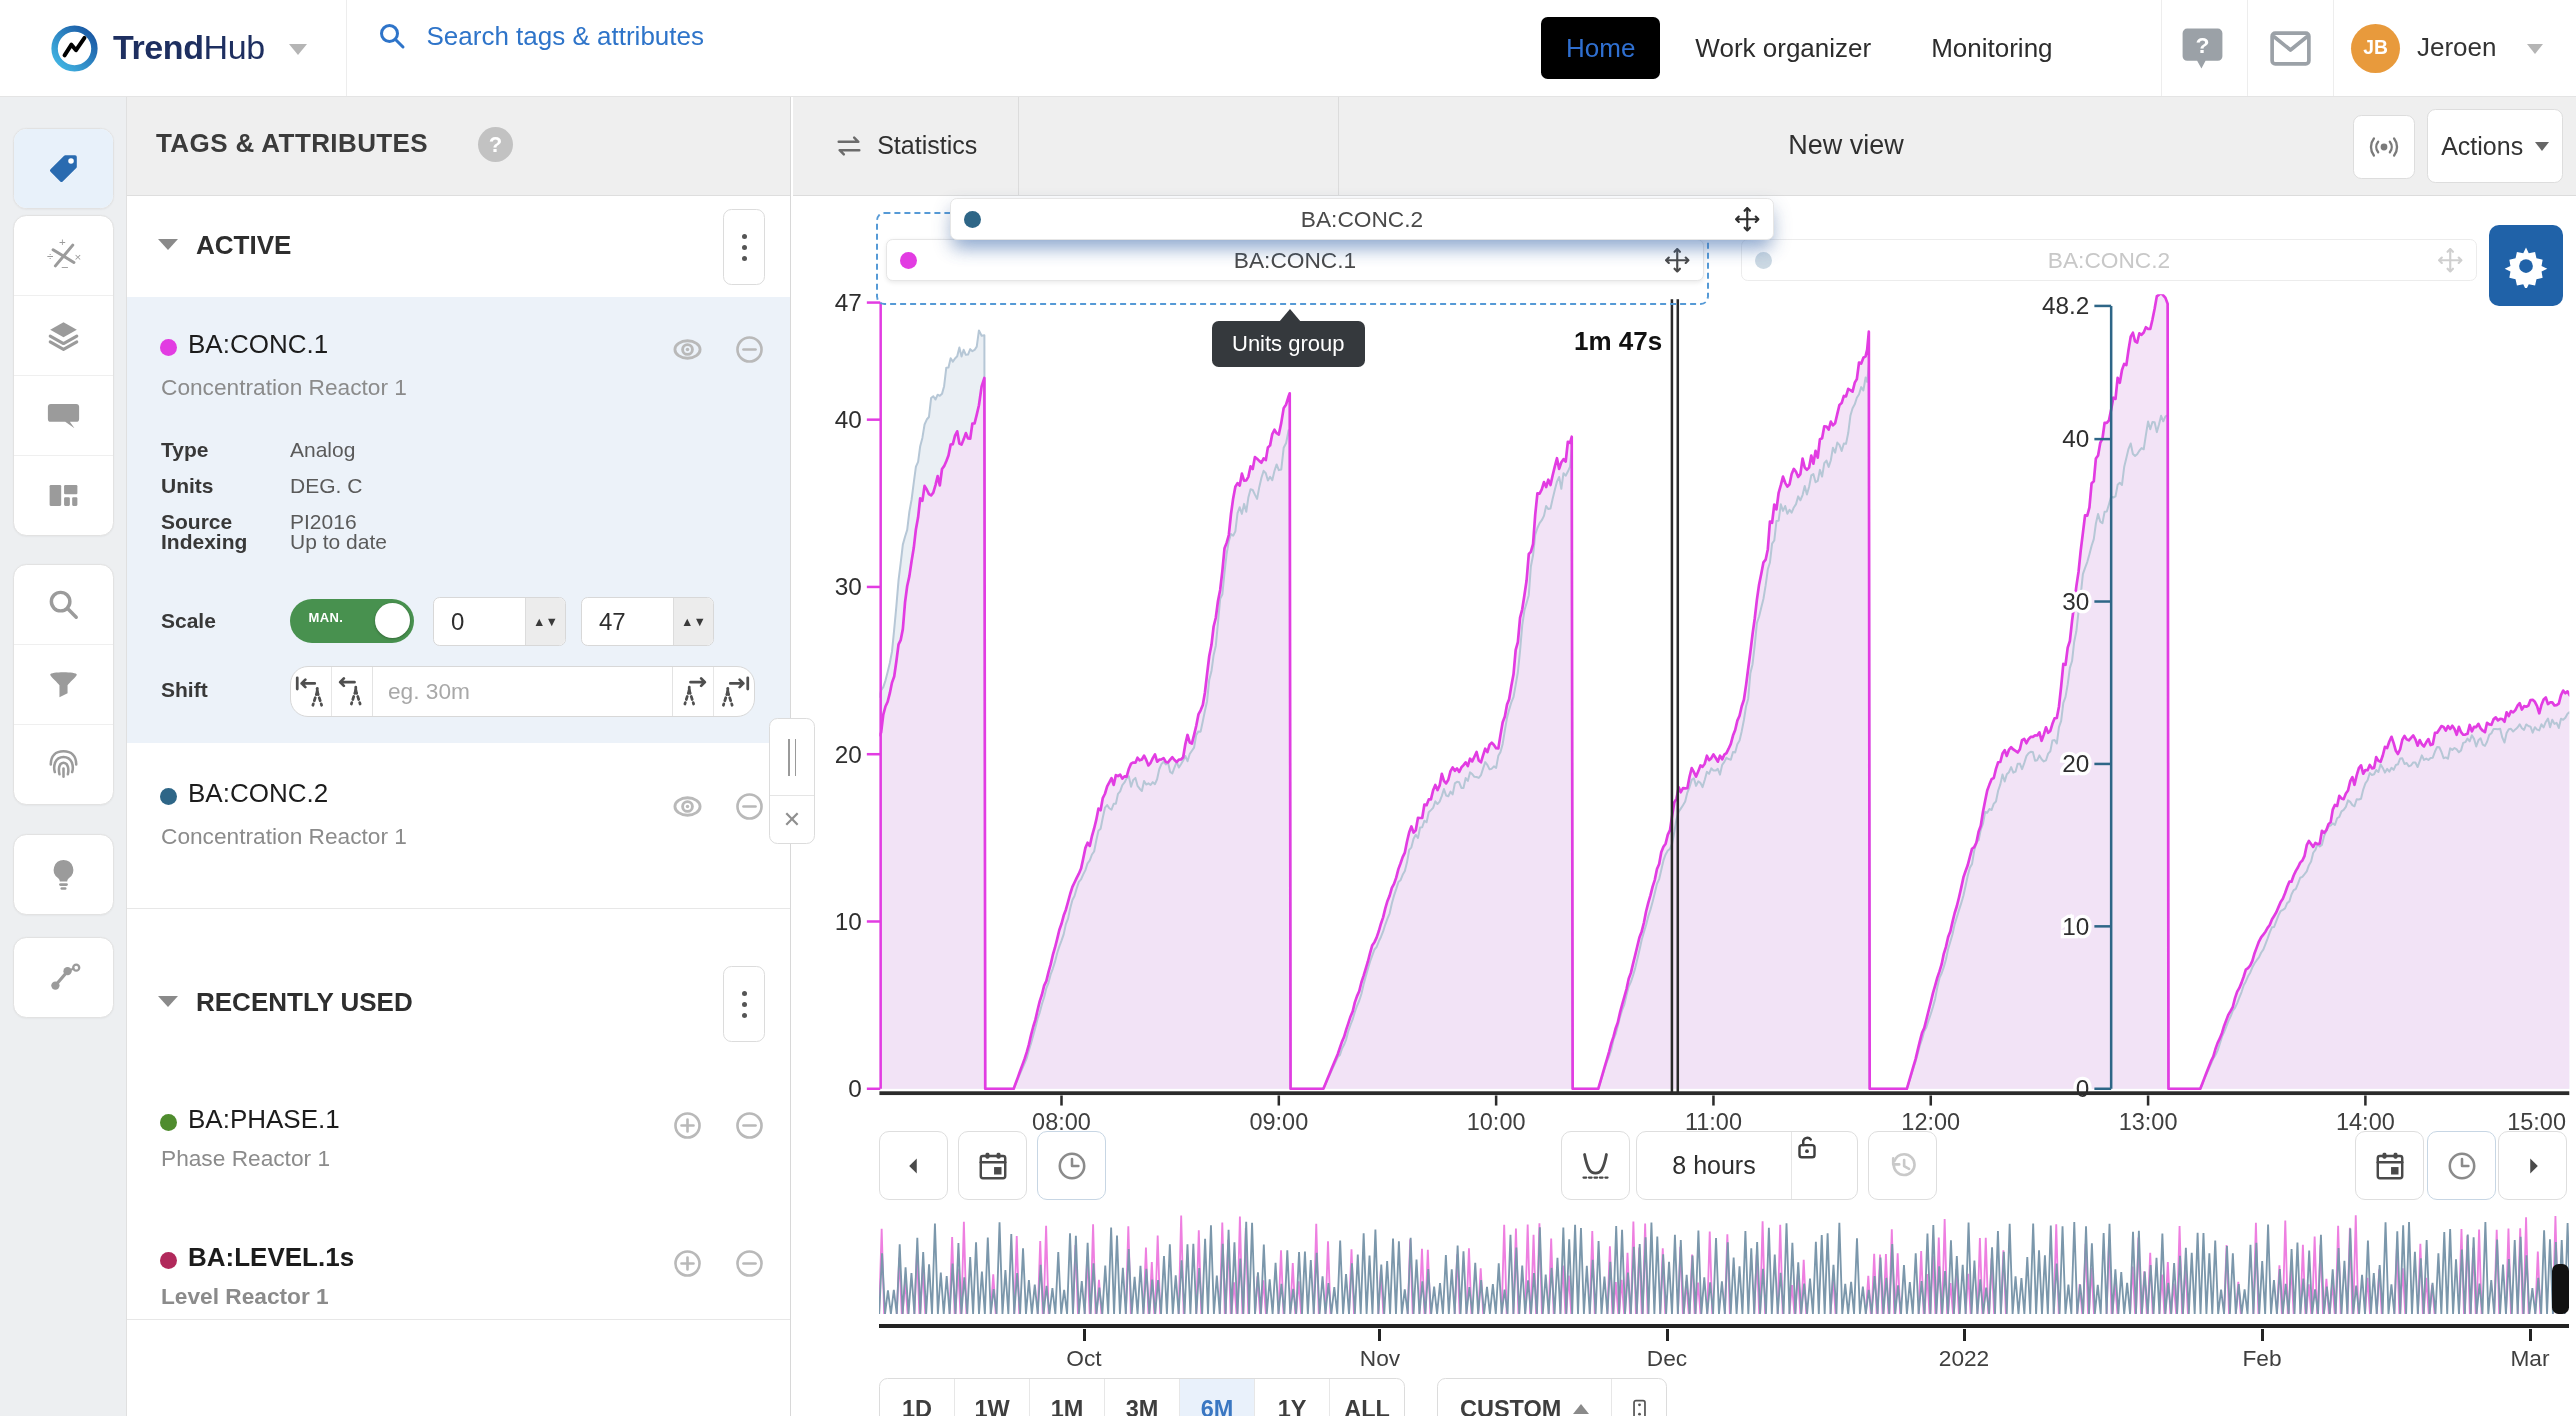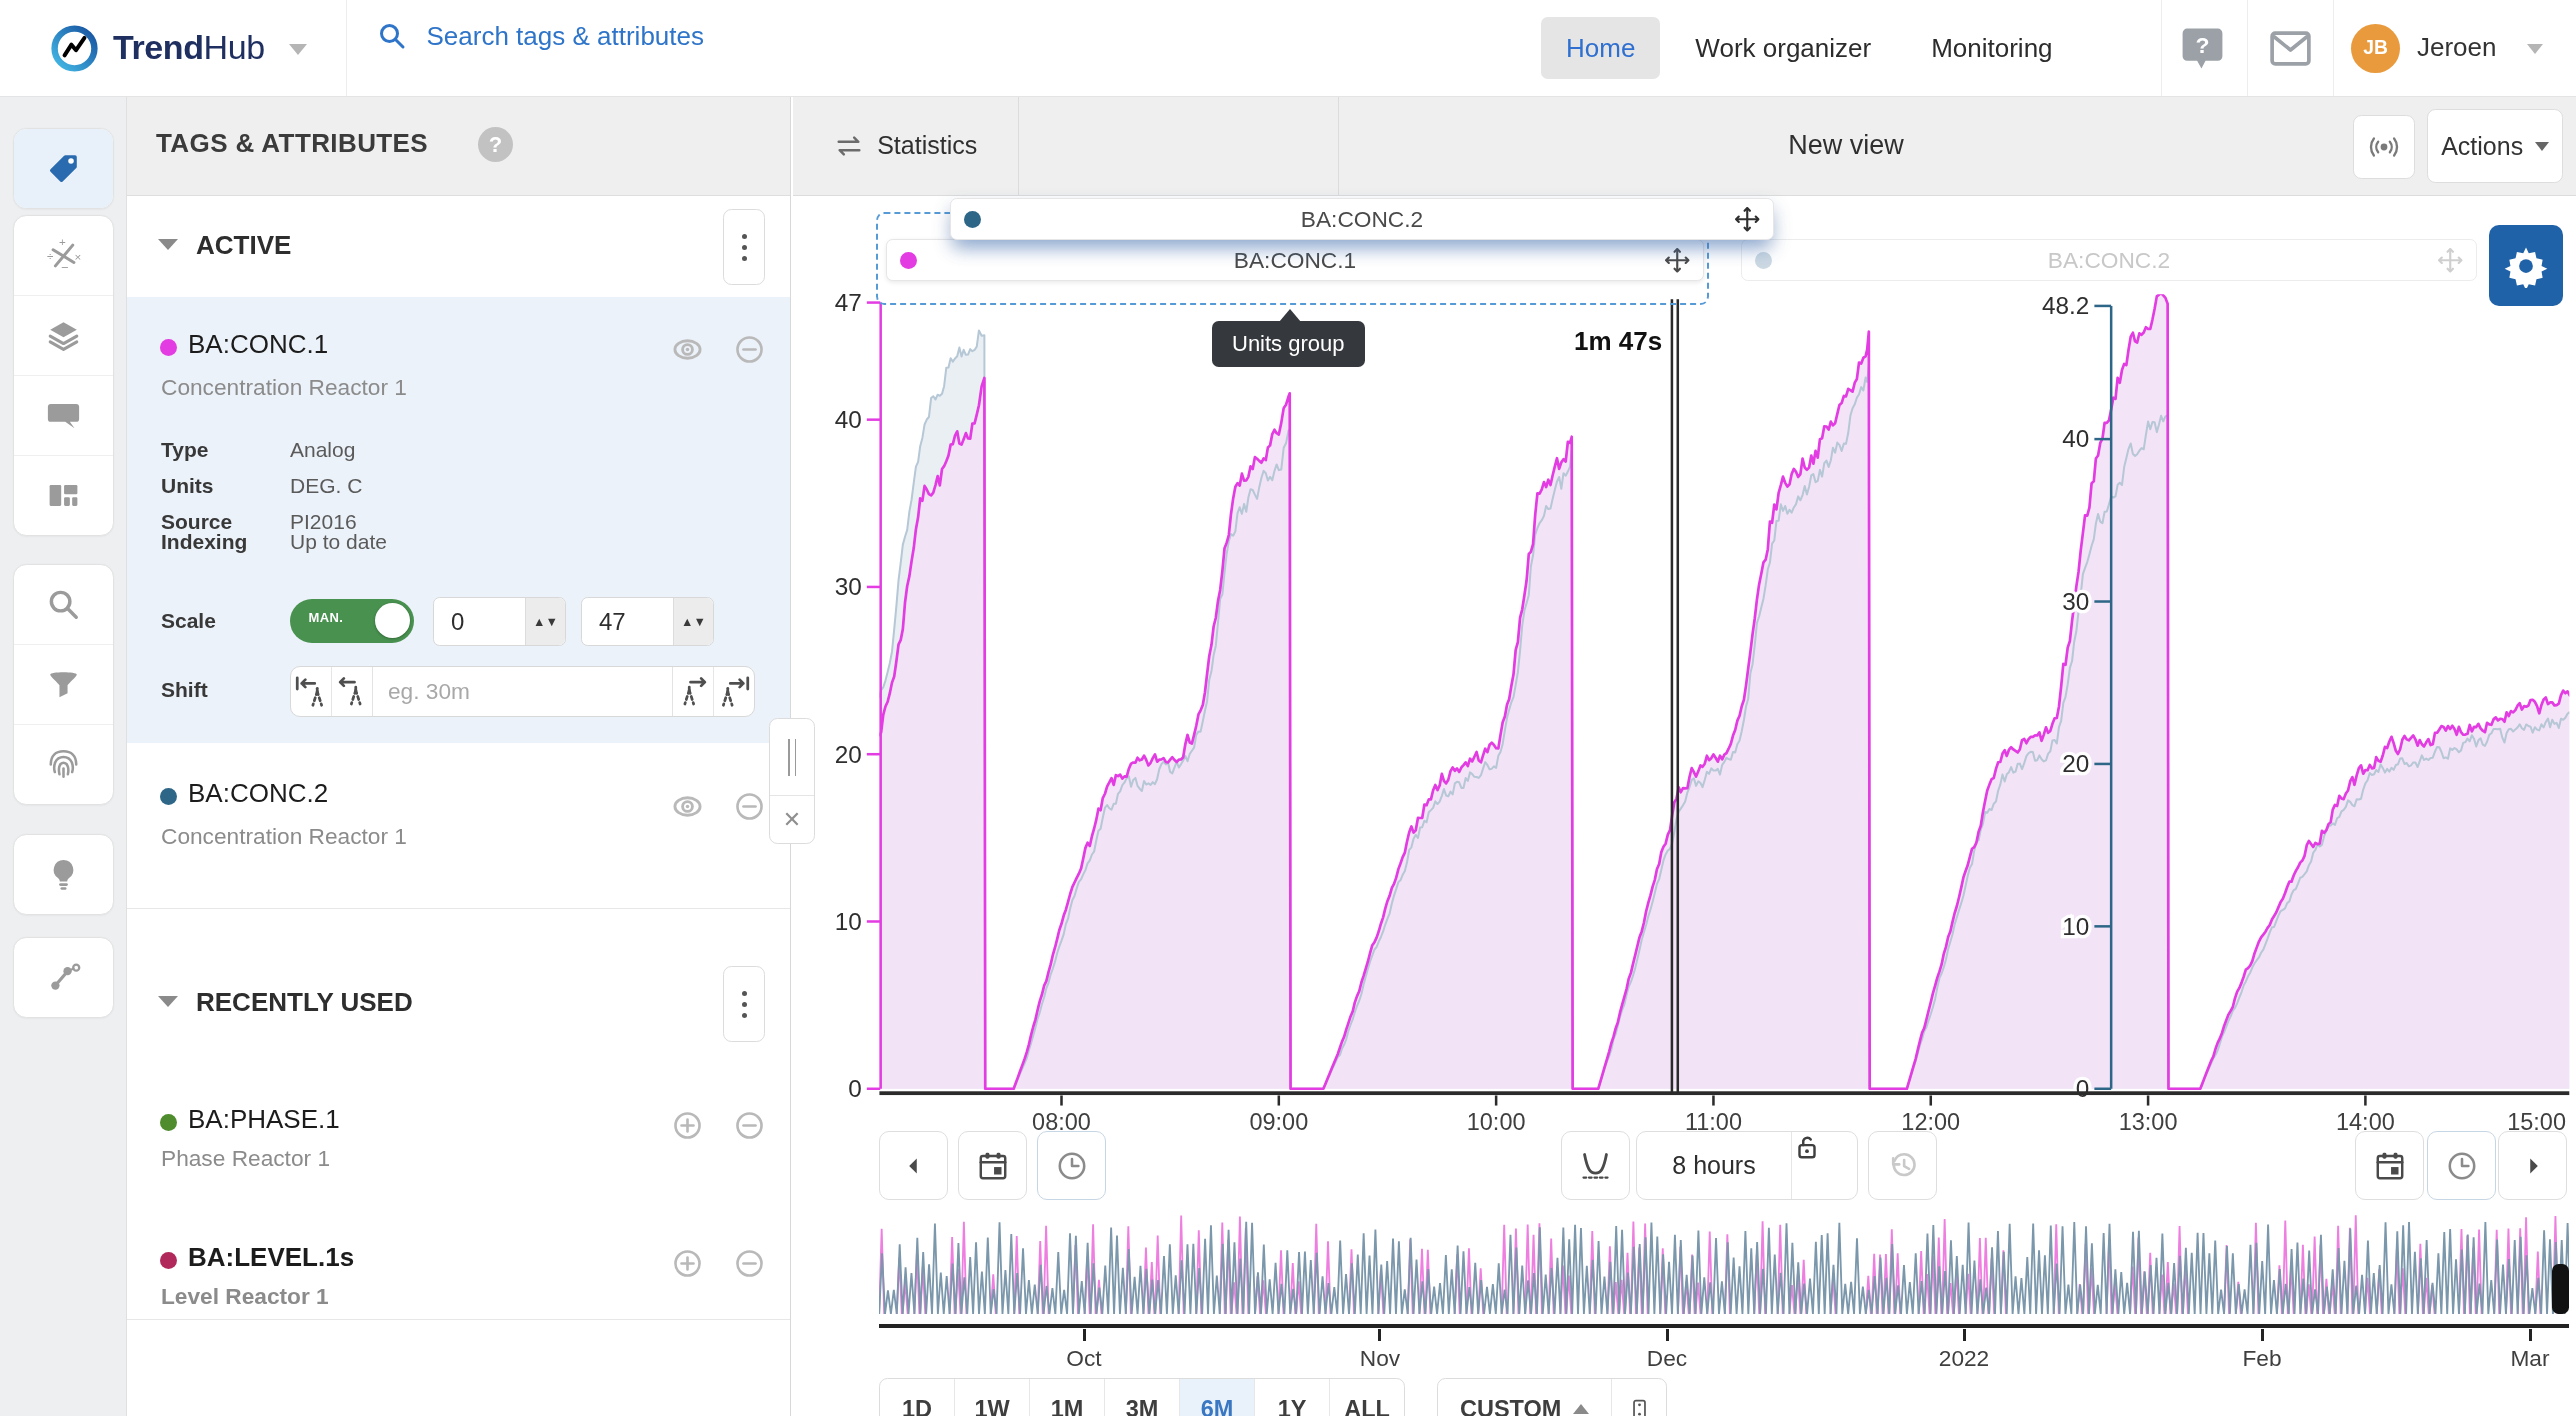--- a/index.html
+++ b/index.html
@@ -7,21 +7,21 @@
   .abs{position:absolute;}
   
   .topbar{position:absolute;left:0;top:0;width:2576px;height:96px;background:#fff;border-bottom:0.8px solid #e4e4e4;z-index:40;}
   .vdiv{position:absolute;top:0;width:0.8px;height:96px;background:#ededed;}
   .brand{position:absolute;left:113px;top:28px;font-size:34px;color:#1e2f60;letter-spacing:-0.4px;}
   .brand b{font-weight:800;}
   .caret{width:0;height:0;border-left:9.2px solid transparent;border-right:9.2px solid transparent;border-top:11px solid #b5b5b5;}
   .search{position:absolute;left:376px;top:20px;display:flex;align-items:center;gap:18.5px;cursor:text;}
   .search-ph{font-size:26px;color:#2e74c9;}
   .nav-item{display:inline-flex;align-items:center;height:62px;padding:0 25px;margin:0 5px;border-radius:6.7px;font-size:26px;color:#2c2c2c;cursor:pointer;}
-  .nav-item.active{background:#e5e5e5;color:#2f6fd0;}
+  .nav-item.active{background:#000000;color:#2f6fd0;}
   #topnav{position:absolute;left:1536px;top:17px;display:flex;}
   .tb-icon{position:absolute;top:23.5px;width:49px;height:49px;color:#9ba1a7;}
   .avatar{position:absolute;left:2351px;top:23.5px;width:49px;height:49px;border-radius:50%;background:#e89a3c;color:#fff;font-size:19.3px;font-weight:700;display:flex;align-items:center;justify-content:center;}
   .username{position:absolute;left:2417px;top:32px;font-size:26px;color:#333;}
   
   .rail{position:absolute;left:0;top:96px;width:126px;height:1321px;background:#edeff1;border-right:0.8px solid #e0e0e0;z-index:30;}
   .rail-group{position:absolute;left:13.4px;width:99px;background:#fff;border:0.8px solid #e2e2e2;border-radius:13.4px;overflow:hidden;box-shadow:0 0.8px 1.7px rgba(0,0,0,.04);}
   .rail-btn{width:99px;height:79px;display:flex;align-items:center;justify-content:center;color:#9b9b9b;cursor:pointer;border-top:0.8px solid #efefef;}
   .rail-btn:first-child{border-top:none;}
   .rail-btn.active{background:#e8f1fa;color:#2a6bb0;}
@@ -42,21 +42,21 @@
   .row-ico{position:absolute;width:35px;height:35px;color:#b9b9b9;cursor:pointer;}
   .detail-row{position:absolute;left:35px;width:587px;height:36px;}
   .detail-label{position:absolute;left:0;font-size:21px;font-weight:700;color:#383838;}
   .detail-value{position:absolute;left:129px;font-size:21px;color:#5a5a5a;}
   .toggle{position:absolute;width:124px;height:44px;border-radius:22px;background:#48914f;cursor:pointer;}
   .toggle-label{position:absolute;left:18.5px;top:11px;font-size:13px;font-weight:700;color:#fff;letter-spacing:0.4px;}
   .toggle-knob{position:absolute;right:4.2px;top:4.2px;width:35px;height:35px;border-radius:50%;background:#fff;box-shadow:0 0.8px 2.5px rgba(0,0,0,.3);}
   .spin{position:absolute;height:47px;background:#fff;border:0.8px solid #d8d8d8;border-radius:6.7px;display:flex;overflow:hidden;}
   .spin-val{flex:1;display:flex;align-items:center;padding-left:17px;font-size:24px;color:#2e2e2e;}
   .spin-arrows{width:39px;background:#ececec;border-left:0.8px solid #dcdcdc;display:flex;flex-direction:column;align-items:center;justify-content:center;gap:3.4px;color:#3a3a3a;font-size:12.6px;cursor:pointer;}
-  .shift-group{position:absolute;height:49px;background:#fff;border:0.8px solid #d8d8d8;border-radius:10px;display:flex;overflow:hidden;align-items:stretch;}
+  .shift-group{position:absolute;height:49px;background:#fff;border:0.8px solid #d8d8d8;border-radius:18px;display:flex;overflow:hidden;align-items:stretch;}
   .shift-btn{width:40px;display:flex;align-items:center;justify-content:center;color:#4f4f4f;cursor:pointer;}
   .shift-btn + .shift-btn{border-left:0.8px solid #e6e6e6;}
   .shift-input{flex:1;border-left:0.8px solid #e3e3e3;border-right:0.8px solid #e3e3e3;display:flex;align-items:center;padding-left:15px;font-size:22.7px;color:#a8a8a8;}
   .hdiv{position:absolute;left:0;width:664px;height:0.8px;background:#e7e7e7;}
   .drag-pill{position:absolute;left:769px;top:718px;width:44px;height:124px;background:#fff;border:0.8px solid #dcdcdc;border-radius:8.4px;z-index:35;overflow:hidden;}
   .drag-pill .grip{height:76px;border-bottom:0.8px solid #e5e5e5;display:flex;align-items:center;justify-content:center;gap:5px;cursor:ns-resize;}
   .drag-pill .grip i{width:1.7px;height:37px;background:#9a9a9a;}
   .drag-pill .close{height:47px;display:flex;align-items:center;justify-content:center;color:#8f8f8f;font-size:22px;cursor:pointer;}
   
   .chart-area{position:absolute;left:793px;top:96px;width:1783px;height:1011px;background:#fff;}

